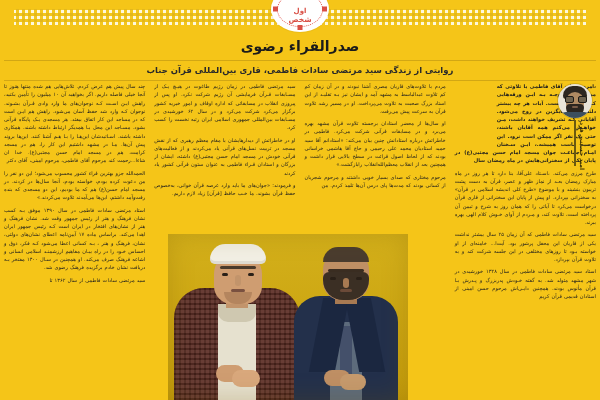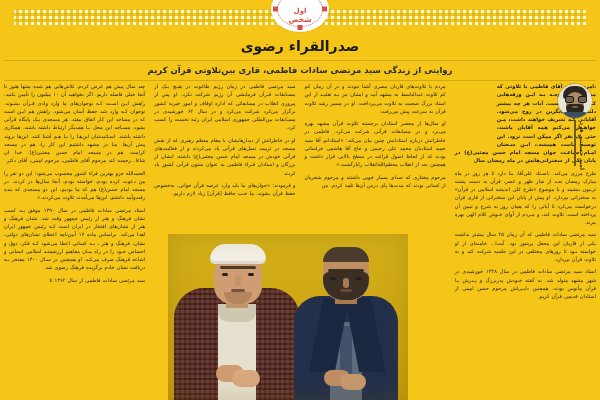--- a/index.html
+++ b/index.html
@@ -174,21 +174,21 @@
     <span class="badge-tick r"></span>
     <div class="badge-text">
       <span class="l1">اول</span>
       <span class="l2">شخص</span>
     </div>
   </div>
 
   <div class="masthead">
     <h1 class="headline">صدرالقراء رضوی</h1>
     <div class="rule"></div>
-    <div class="subhead">روایتی از زندگی سید مرتضی سادات فاطمی، قاری بین‌تلاوتی قرآن کریم</div>
+    <div class="subhead">روایتی از زندگی سید مرتضی سادات فاطمی، قاری بین‌المللی قرآن جناب</div>
     <div class="rule"></div>
   </div>
 
   <div class="author">
     <div class="author-photo">
       <span class="hair"></span>
       <span class="face"></span>
       <span class="gl"></span>
       <span class="gr"></span>
       <span class="beard"></span>

